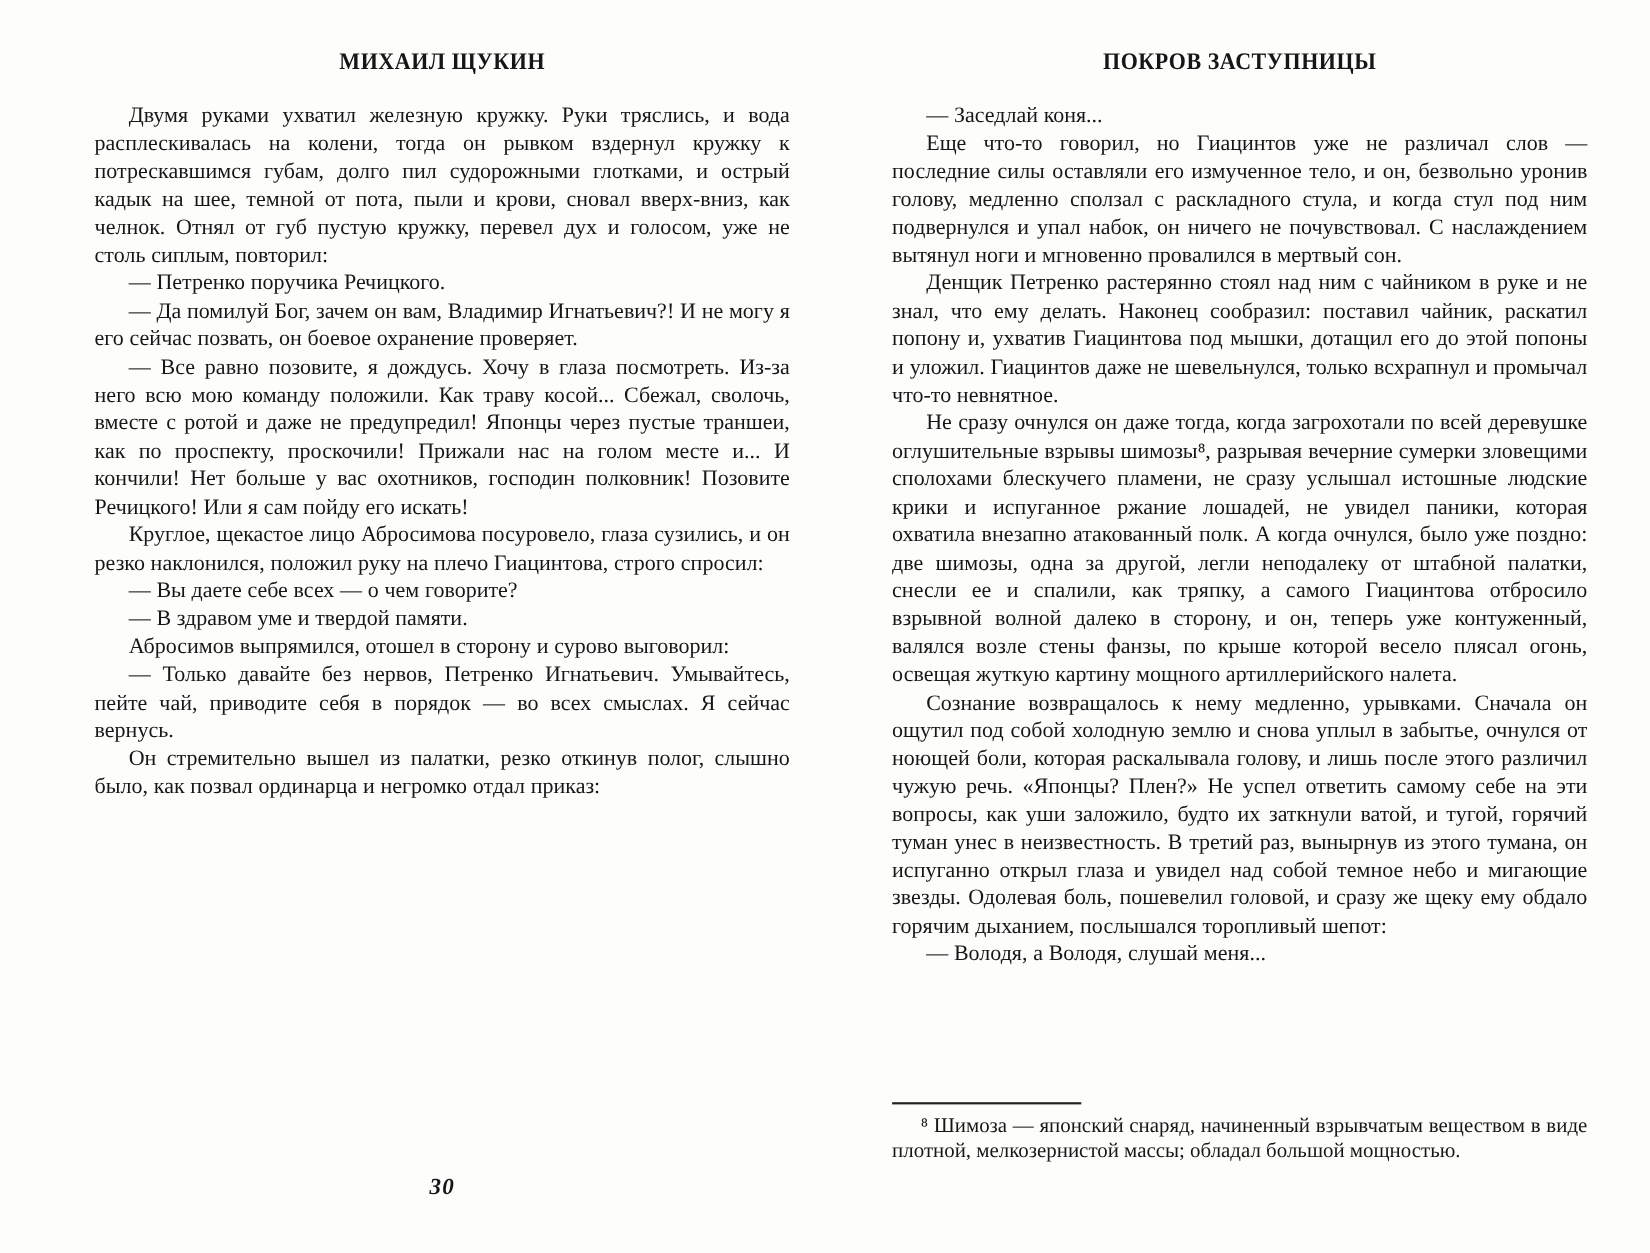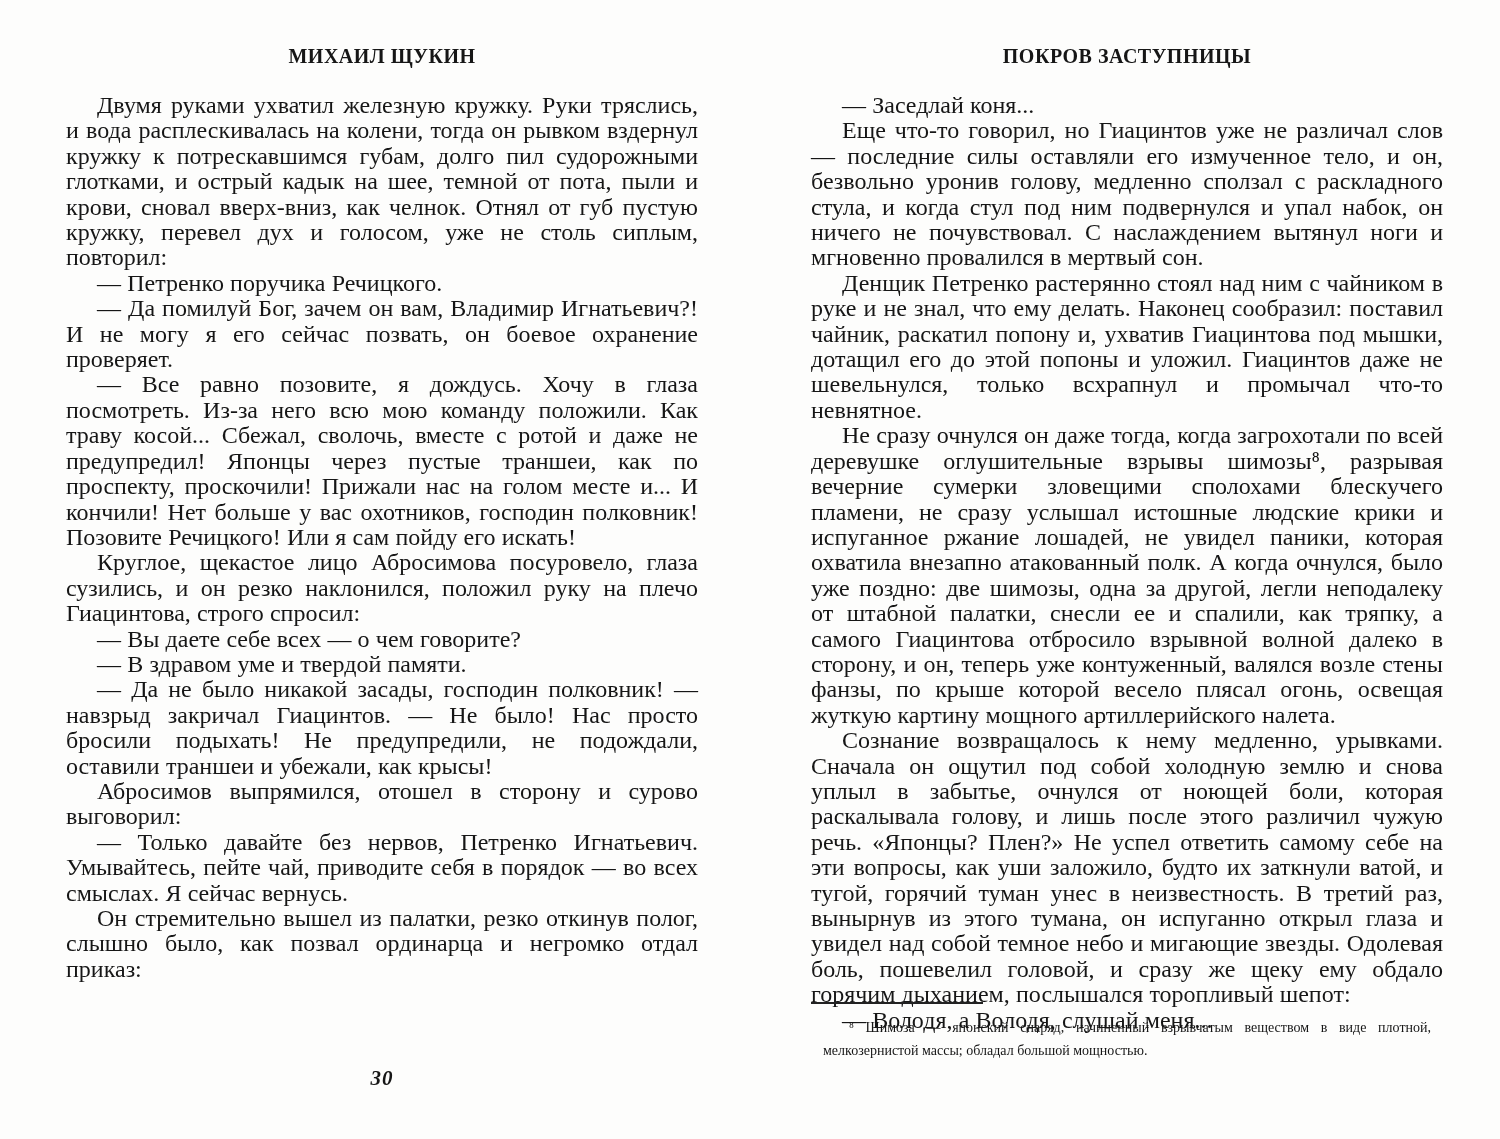--- a/index.html
+++ b/index.html
@@ -15,37 +15,37 @@
     height: 1139px;
     background: #fdfdfc;
     overflow: hidden;
   }
   .page {
     position: absolute;
     top: 44px;
     width: 632px;
     height: 1080px;
   }
-  .page-left  { left: 66px; }
+  .page-left  { left: 86px; }
   .page-right { left: 811px; }
 
   .running-head {
     text-align: center;
     font-weight: 700;
     font-size: 20px;
     letter-spacing: 0.5px;
     transform: scaleY(1.08);
     transform-origin: top center;
     margin: 0 0 26px 0;
     white-space: nowrap;
   }
 
   .body-text p {
     margin: 0;
-    font-size: 24px;
+    font-size: 20px;
     line-height: 25.4px;
     text-align: justify;
     text-indent: 31px;
     hyphens: auto;
     -webkit-hyphens: auto;
     word-spacing: 0.2px;
   }
 
   .footnote-block {
     position: absolute;
@@ -53,22 +53,22 @@
     right: 0;
     top: 958px;
   }
   .footnote-rule {
     width: 172px;
     height: 0;
     border-top: 2.5px solid #222;
     margin: 0 0 8px 0;
   }
   .footnote-text {
-    margin: 12px;
-    font-size: 14px;
+    margin: 0;
+    font-size: 19px;
     line-height: 23px;
     text-align: justify;
     text-indent: 26px;
     hyphens: auto;
     -webkit-hyphens: auto;
   }
 
   .folio {
     position: absolute;
     left: 0;
@@ -91,21 +91,20 @@
     <div class="running-head">МИХАИЛ ЩУКИН</div>
 
     <div class="body-text">
       <p>Двумя руками ухватил железную кружку. Руки тряслись, и вода расплескивалась на колени, тогда он рывком вздернул кружку к потрескавшимся губам, долго пил судорожными глотками, и острый кадык на шее, темной от пота, пыли и крови, сновал вверх-вниз, как челнок. Отнял от губ пустую кружку, перевел дух и голосом, уже не столь сиплым, повторил:</p>
       <p>— Петренко поручика Речицкого.</p>
       <p>— Да помилуй Бог, зачем он вам, Владимир Игнатьевич?! И не могу я его сейчас позвать, он боевое охранение проверяет.</p>
       <p>— Все равно позовите, я дождусь. Хочу в глаза посмотреть. Из-за него всю мою команду положили. Как траву косой... Сбежал, сволочь, вместе с ротой и даже не предупредил! Японцы через пустые траншеи, как по проспекту, проскочили! Прижали нас на голом месте и... И кончили! Нет больше у вас охотников, господин полковник! Позовите Речицкого! Или я сам пойду его искать!</p>
       <p>Круглое, щекастое лицо Абросимова посуровело, глаза сузились, и он резко наклонился, положил руку на плечо Гиацинтова, строго спросил:</p>
       <p>— Вы даете себе всех — о чем говорите?</p>
       <p>— В здравом уме и твердой памяти.</p>
-      <p>— Да не было никакой засады, господин полковник! — навзрыд закричал Гиацинтов. — Не было! Нас просто бросили подыхать! Не предупредили, не подождали, оставили траншеи и убежали, как крысы!</p>
       <p>Абросимов выпрямился, отошел в сторону и сурово выговорил:</p>
       <p>— Только давайте без нервов, Петренко Игнатьевич. Умывайтесь, пейте чай, приводите себя в порядок — во всех смыслах. Я сейчас вернусь.</p>
       <p>Он стремительно вышел из палатки, резко откинув полог, слышно было, как позвал ординарца и негромко отдал приказ:</p>
     </div>
 
     <div class="folio">30</div>
   </div>
 
   <div class="page page-right">
     <div class="running-head">ПОКРОВ ЗАСТУПНИЦЫ</div>

